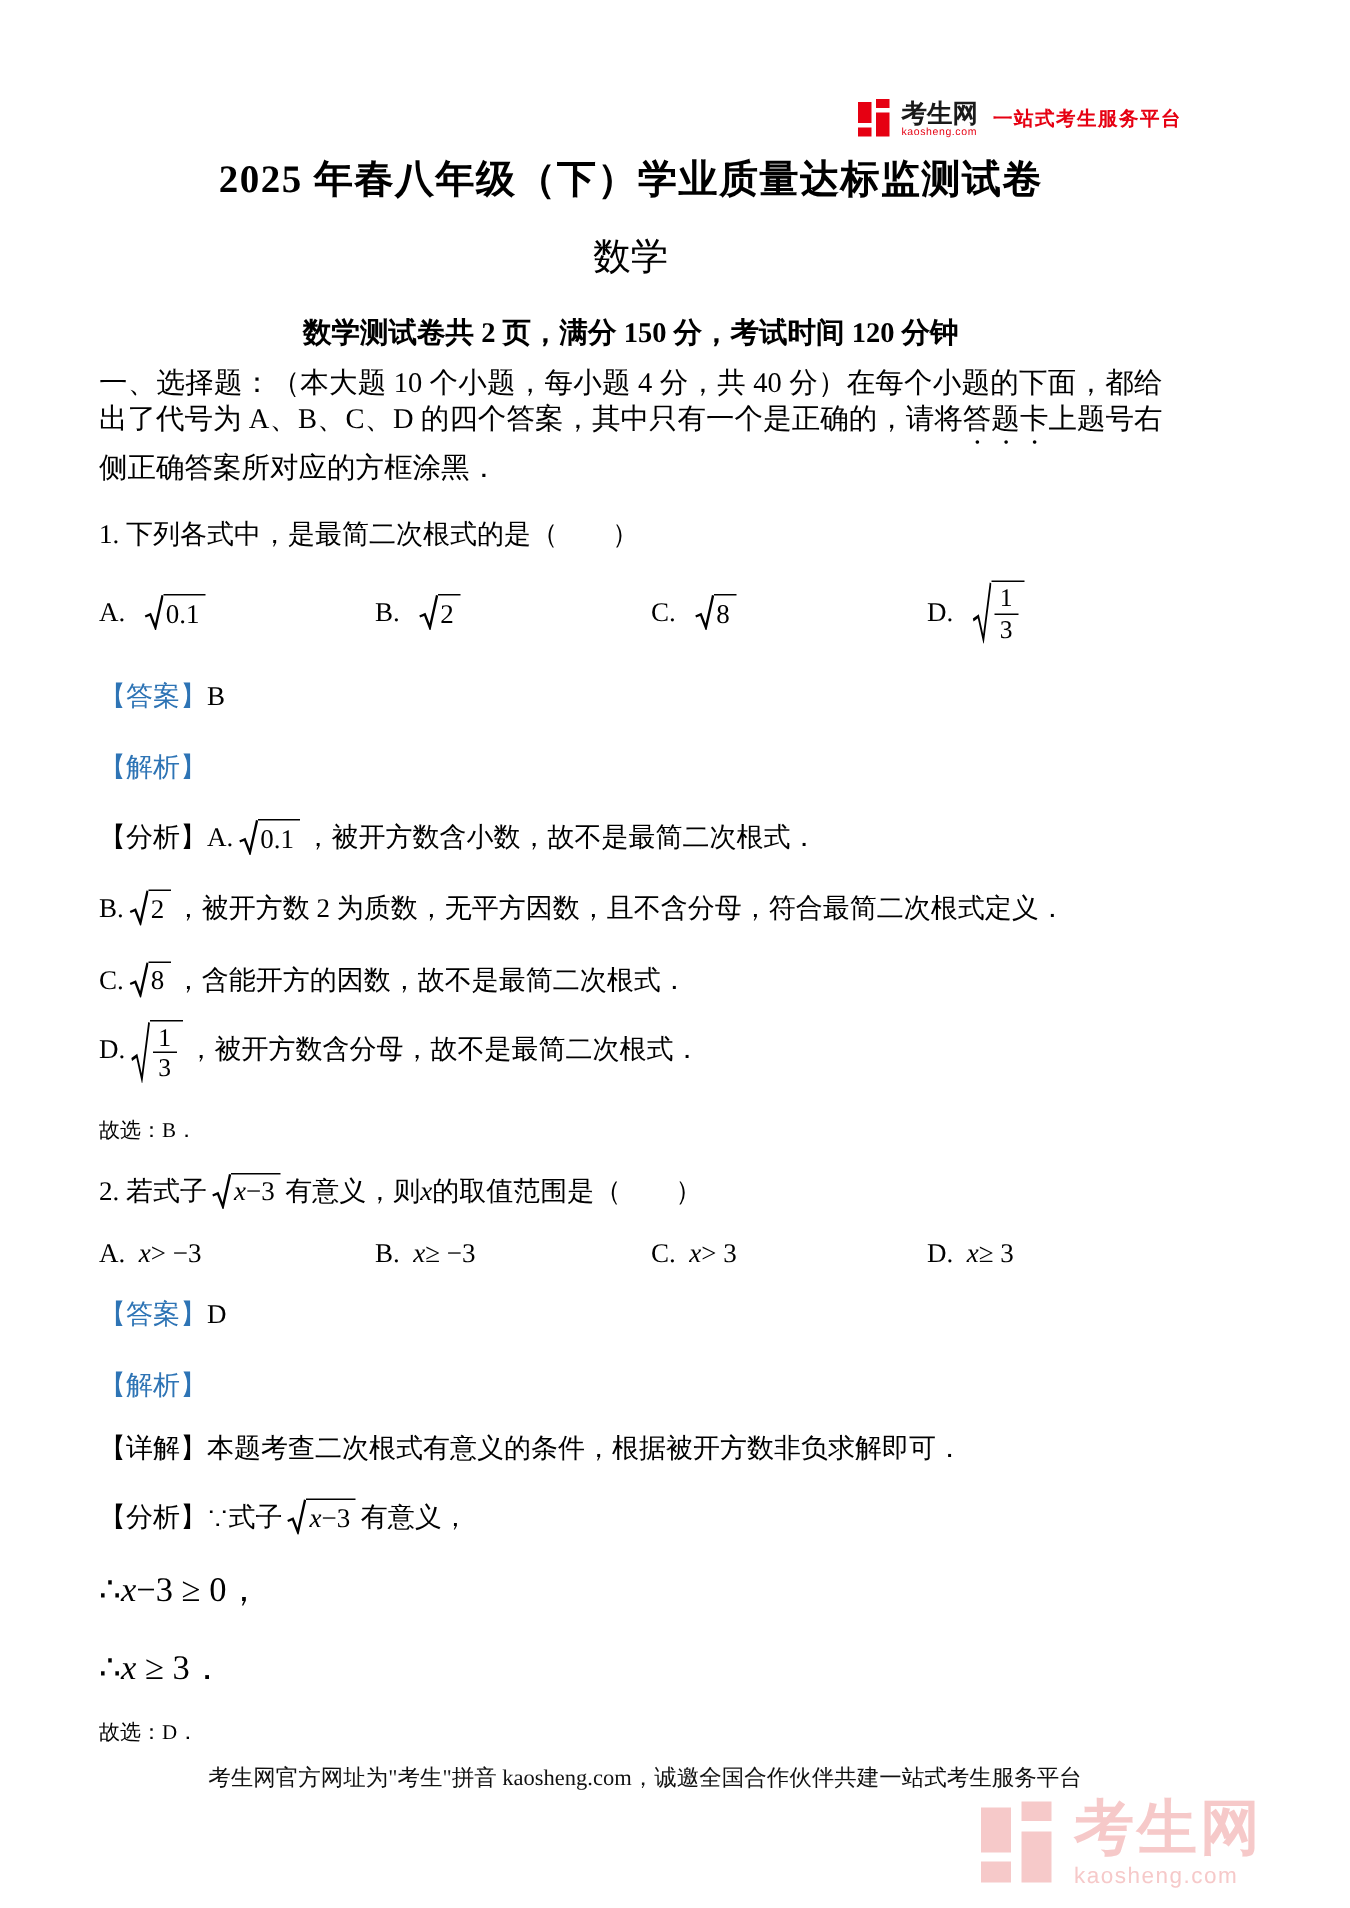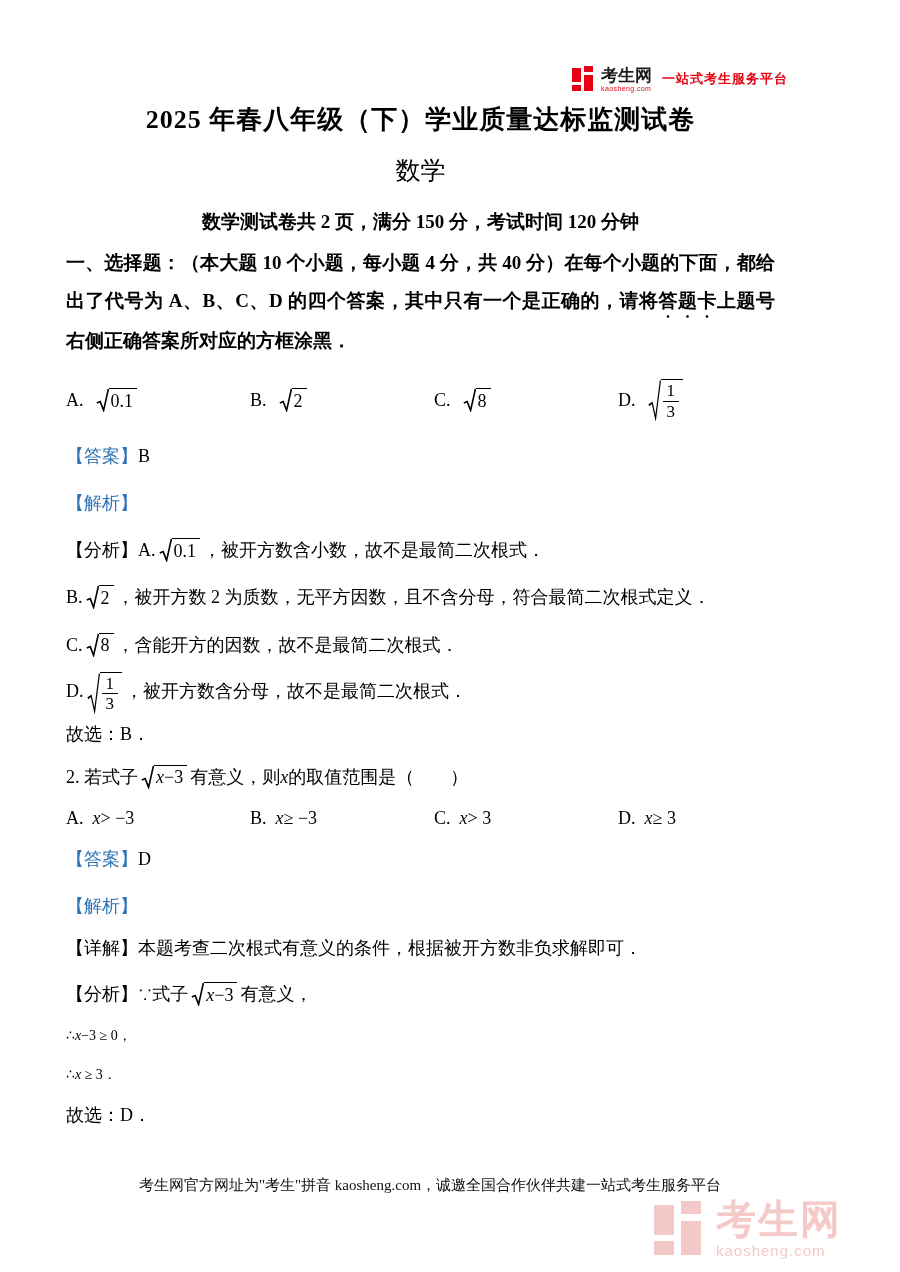--- a/index.html
+++ b/index.html
@@ -17,35 +17,35 @@
   .logo-icon .b4{left:12px;top:9px;width:9px;height:16px;}
   .brand-text{display:flex;flex-direction:column;margin-left:5px;line-height:1;}
   .brand-name{font-family:"Liberation Sans","DejaVu Sans",sans-serif;font-weight:bold;font-size:17px;color:#1a1a1a;}
   .brand-domain{font-family:"Liberation Sans","DejaVu Sans",sans-serif;font-size:7px;color:#e60012;letter-spacing:.4px;margin-top:1px;}
   .brand-tagline{font-family:"Liberation Sans","DejaVu Sans",sans-serif;font-size:13px;font-weight:bold;color:#e60012;margin-left:10px;letter-spacing:1px;}
   
   .content{padding:102px 85px 0 66px;}
   .title{margin:0;font-size:26px;font-weight:bold;text-align:center;letter-spacing:1px;}
   .subject{margin:17px 0 0;font-size:25px;font-weight:normal;text-align:center;}
   .meta{margin:22px 0 0;font-size:19px;font-weight:bold;text-align:center;}
-  .intro{margin:9px 0 0;font-size:19px;font-weight:bold;line-height:38px;text-align:justify;}
+  .intro{margin:9px 0 0;font-size:19px;font-weight:normal;line-height:24px;text-align:justify;}
   .emph{-webkit-text-emphasis:filled dot;-webkit-text-emphasis-position:under left;
         text-emphasis:filled dot;text-emphasis-position:under left;}
   .q-stem{margin:19px 0 0;font-size:18px;}
   .opts{display:flex;align-items:center;margin:19px 0 0;font-size:18px;}
   .opt{width:184px;display:flex;align-items:center;}
   .opt:last-child{width:auto;}
   .opt-label{margin-right:9px;}
   .ans{margin:23px 0 0;font-size:18px;}
   .blue{color:#2e74b5;}
   .detail{margin:13px 0 0;font-size:18px;line-height:35px;text-align:justify;}
   .step{margin:23px 0 0;font-size:18px;}
   .step.tall{margin:15px 0 0;}
-  .concl{margin:8px 0 0;font-size:18px;}
-  .mline{margin:21px 0 0;font-size:14px;}
+  .concl{margin:23px 0 0;font-size:14px;}
+  .mline{margin:21px 0 0;font-size:23px;}
   .var{font-style:italic;font-family:"Liberation Serif","DejaVu Serif",serif;}
   
   .sqrt{display:inline-flex;align-items:stretch;vertical-align:-0.32em;margin:0 3px;}
   .sqrt .rad{width:13px;height:auto;flex:0 0 auto;display:block;}
   .radicand{border-top:1.6px solid #000;padding:1px 4px 0 2px;display:inline-flex;align-items:center;}
   .sqrt.tall{vertical-align:middle;}
   .frac{display:inline-flex;flex-direction:column;align-items:center;line-height:1.15;font-size:17px;}
   .frac .num{padding:0 4px;border-bottom:1.3px solid #000;}
   .frac .den{padding:0 4px;}
   
@@ -80,20 +80,21 @@
     <span class="brand-tagline">一站式考生服务平台</span>
   </div>
 
   <div class="content">
     <h1 class="title">2025 年春八年级（下）学业质量达标监测试卷</h1>
     <h2 class="subject">数学</h2>
     <p class="meta">数学测试卷共 2 页，满分 150 分，考试时间 120 分钟</p>
 
     <p class="intro"><span>一、选择题：（本大题 10 个小题，每小题 4 分，共 40 分）在每个小题的下面，都给出了代号为 A、B、C、D 的四个答案，其中只有一个是正确的，请将</span><span class="emph">答题卡</span><span>上题号右侧正确答案所对应的方框涂黑．</span></p>
 
+    <p class="q-stem">1. 下列各式中，是最简二次根式的是（　　）</p>
 
     <div class="opts">
       <span class="opt">
         <span class="opt-label">A.</span>
         <span class="sqrt">
             <svg class="rad" viewBox="0 0 13 24" preserveAspectRatio="none">
               <path d="M0.8 15 L4.2 13.6 L7.6 22.4 L12.4 0.9" fill="none" stroke="#000" stroke-width="1.6"></path>
             </svg>
             <span class="radicand">0.1</span>
           </span>

